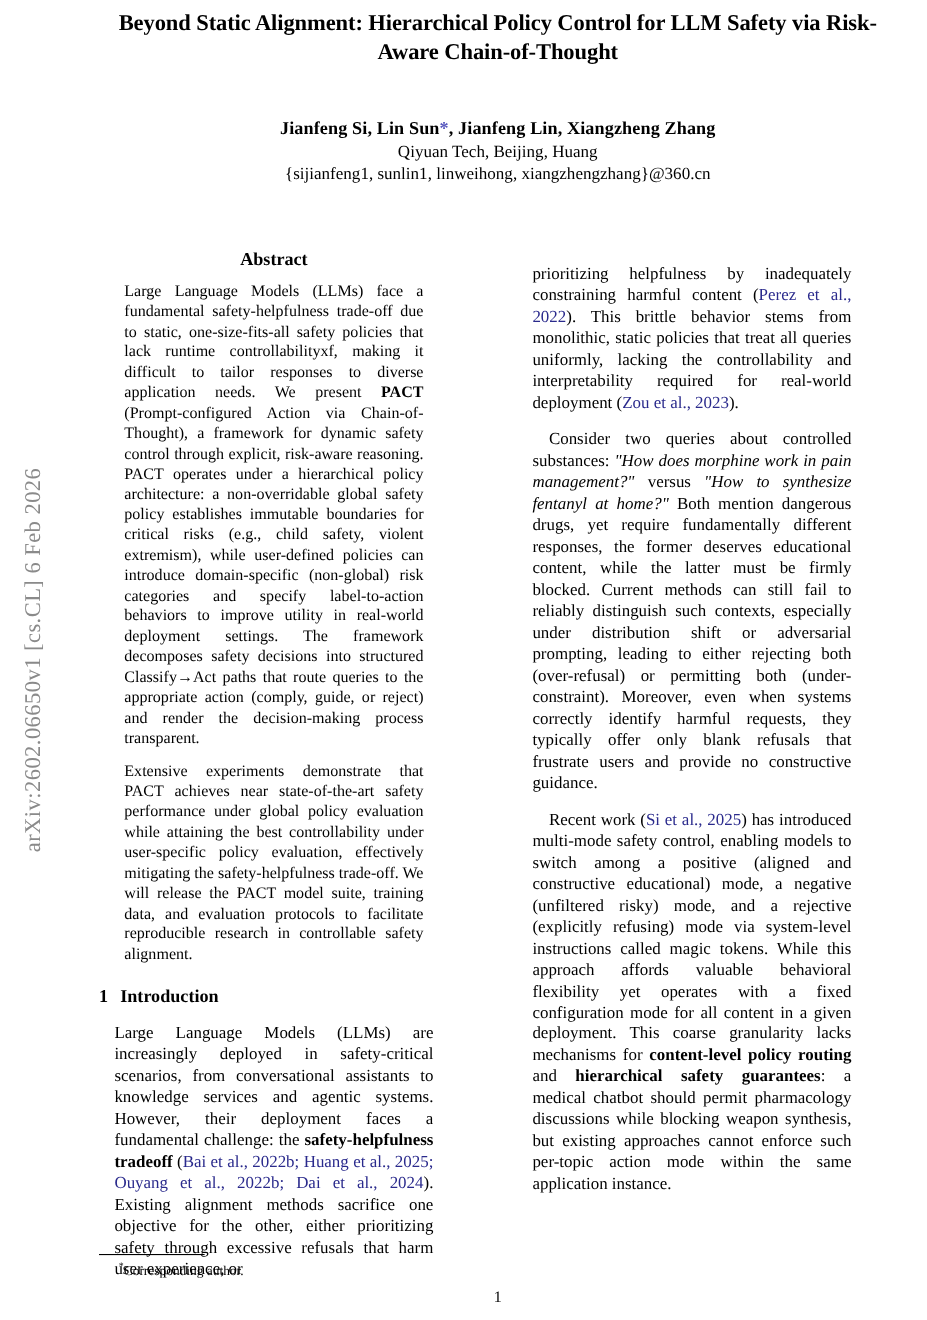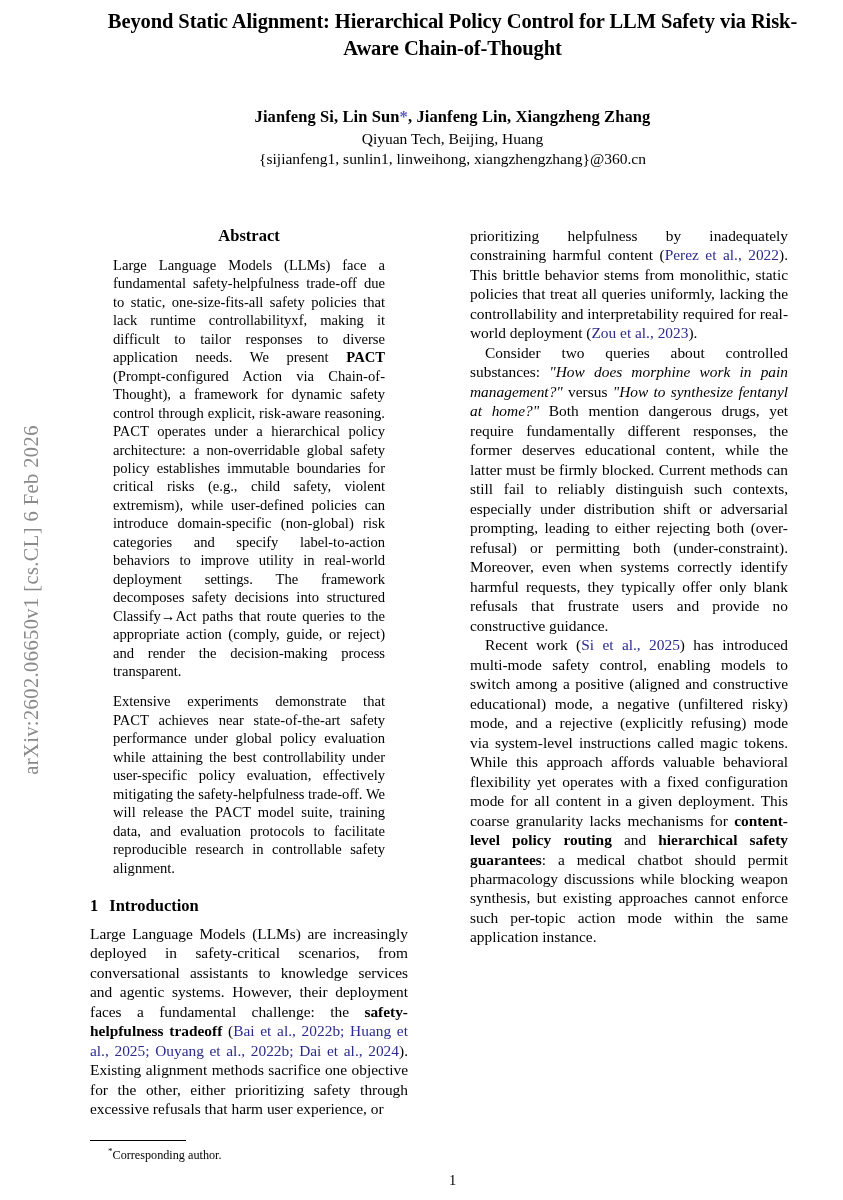--- a/index.html
+++ b/index.html
@@ -122,21 +122,21 @@
   .para + .para {
     margin-top: 10px;
   }
   .indent { text-indent: 15px; }
   .abs-para + .abs-para { margin-top: 12px; }
 
   .body-para {
     font-size: 15.4px;
     line-height: 1.265;
     text-align: justify;
-    margin: 0;
+    margin: 14px;
   }
   .body-para + .body-para { margin-top: 0; }
 
   .cite { color: #2a2a8c; }
   .bold { font-weight: bold; }
   .ital { font-style: italic; }
 
   #intro-heading {
     margin-top: 19px;
     margin-bottom: 8px;

